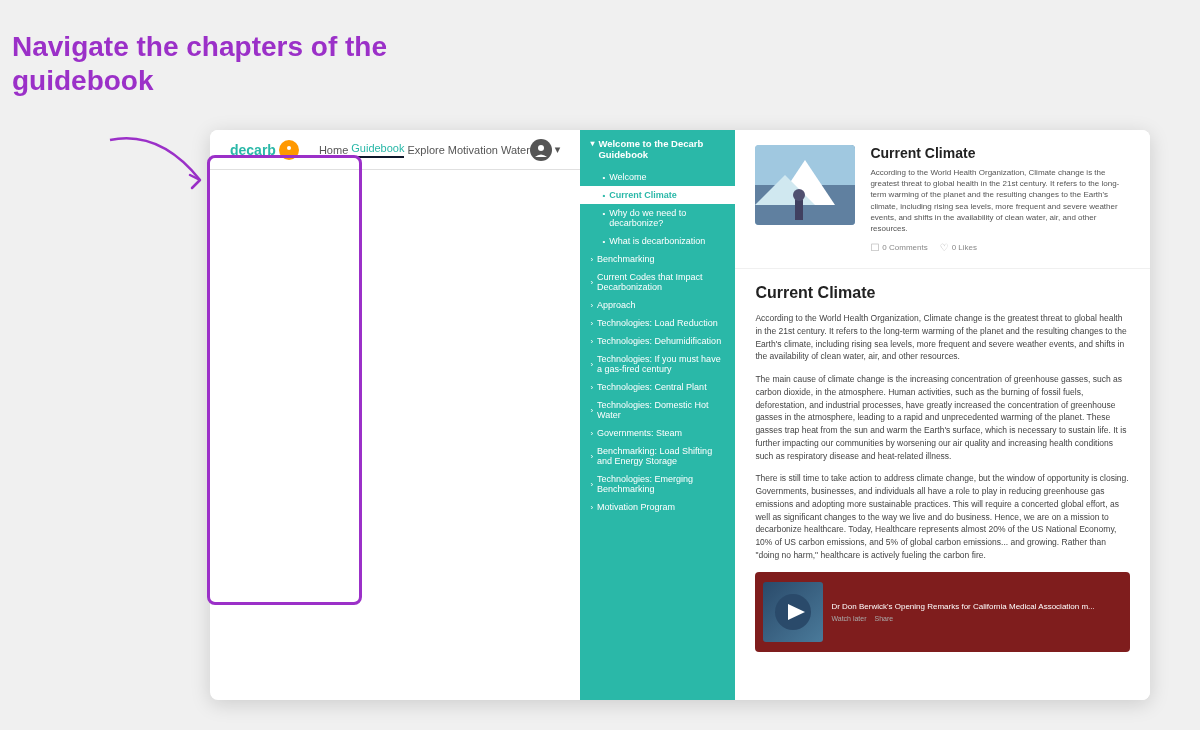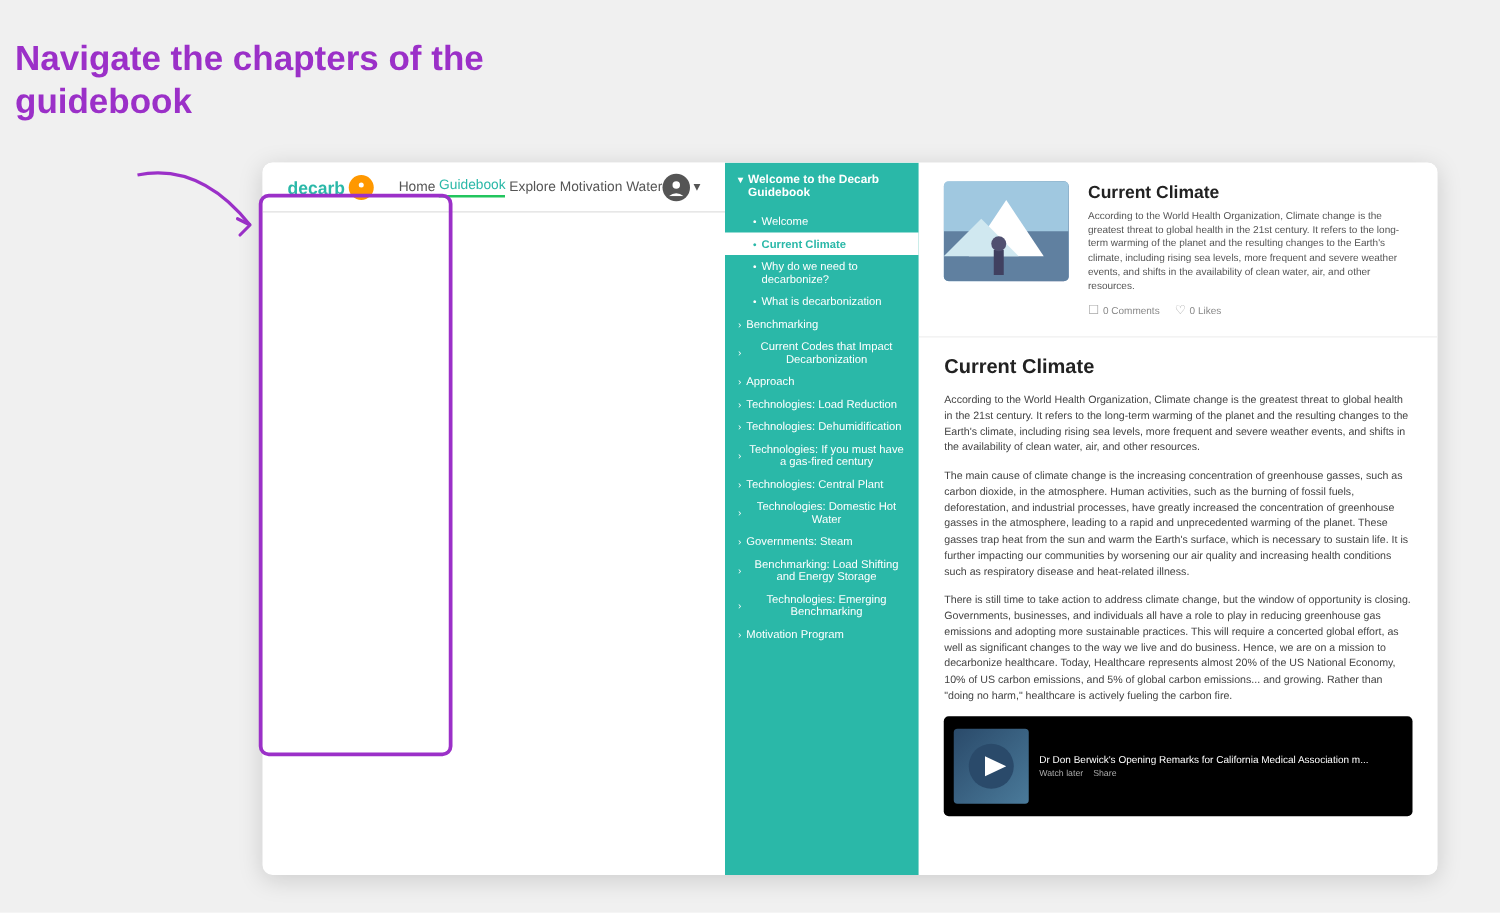--- a/index.html
+++ b/index.html
@@ -116,21 +116,21 @@
 
     .nav-link {
       font-size: 11px;
       color: #555;
       cursor: pointer;
       text-decoration: none;
     }
 
     .nav-link.active {
       color: #2ab8a8;
-      border-bottom: 2px solid #22c55e;
+      border-bottom: 2px solid #0f172a;
       padding-bottom: 2px;
     }
 
     .nav-user {
       display: flex;
       align-items: center;
       gap: 3px;
       font-size: 11px;
       color: #555;
     }
@@ -208,21 +208,20 @@
       gap: 4px;
       cursor: pointer;
     }
 
     .sidebar-section .chevron {
       font-size: 8px;
     }
 
     .sidebar-section-label {
       font-size: 9px;
-      text-align: center;
     }
 
     
     .content-area {
       flex: 1;
       overflow-y: auto;
       background: white;
     }
 
     
@@ -297,21 +296,21 @@
       font-size: 8.5px;
       color: #444;
       line-height: 1.5;
       margin-bottom: 10px;
     }
 
     
     .video-embed {
       width: 100%;
       height: 80px;
-      background: #000000;
+      background: #7f1d1d;
       border-radius: 4px;
       display: flex;
       align-items: center;
       gap: 8px;
       padding: 8px;
       margin-top: 8px;
     }
 
     .video-thumbnail {
       width: 60px;

